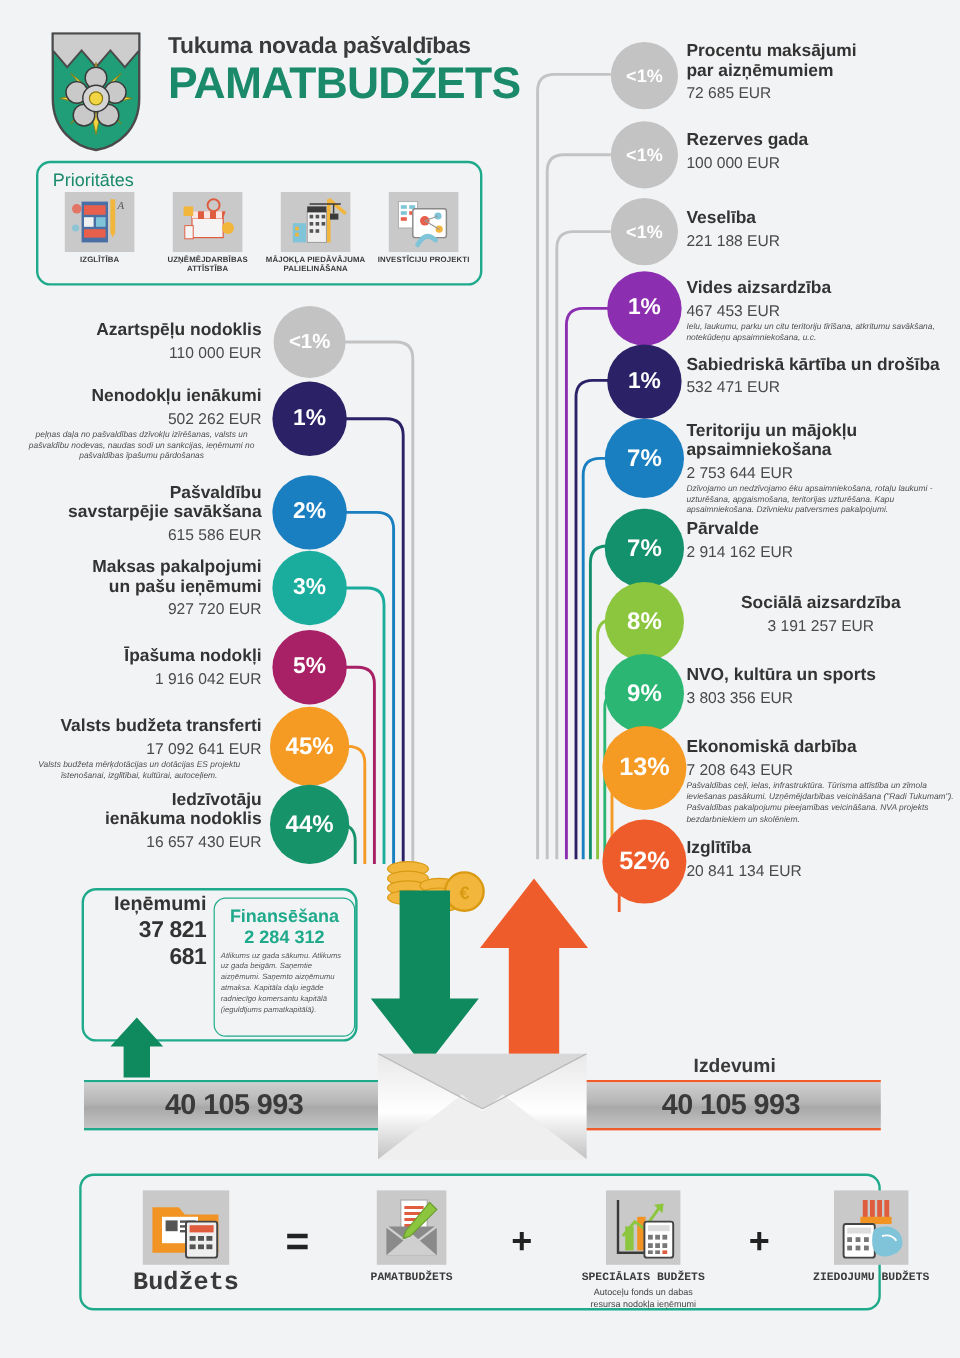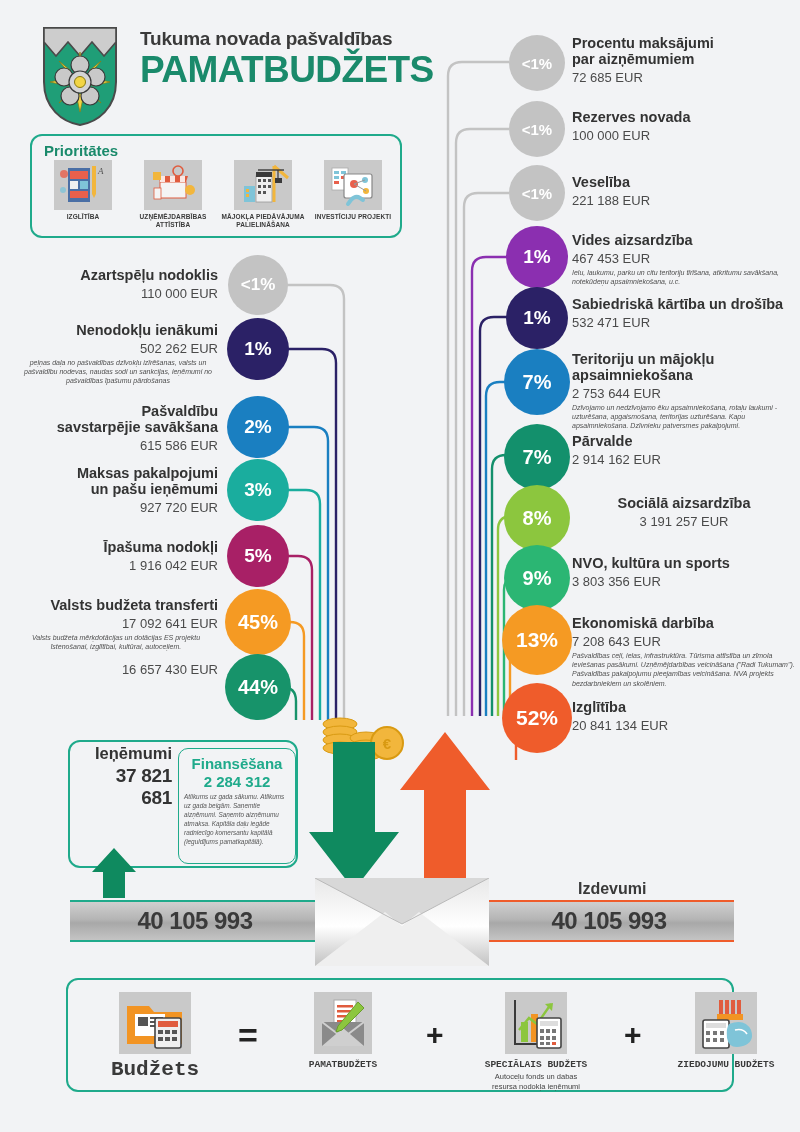--- a/index.html
+++ b/index.html
@@ -20,21 +20,21 @@
   .titles { margin-left: 18px; padding-top: 4px; text-align: left; }
   .title-top { font-size: 19px; font-weight: bold; color: #3a3a3a; letter-spacing: -0.2px; }
   .title-main { font-size: 37px; font-weight: bold; color: #1a8a6b; letter-spacing: -0.6px; line-height: 1.05; margin-top: 1px; }
   .title-sub { font-size: 22px; font-weight: bold; color: #3a3a3a; text-align: right; margin-top: 2px; }
 
   
   .priorities {
     position: absolute; left: 30px; top: 134px; width: 372px; height: 104px;
     border: 2px solid #1faa8b; border-radius: 12px; background: #f2f3f5;
   }
-  .prio-title { position: absolute; left: 12px; top: 6px; font-size: 15px; font-weight: bold; color: #1a8a6b; }
+  .prio-title { position: absolute; left: 12px; top: 6px; font-size: 15px; font-weight: normal; color: #1a8a6b; }
   .prio-items { position: absolute; left: 8px; top: 24px; width: 356px; display: flex; justify-content: space-between; }
   .prio-item { width: 86px; text-align: center; }
   .prio-icon { width: 58px; height: 50px; margin: 0 auto; background: #c9c9c9; position: relative; overflow: hidden; }
   .prio-label { font-size: 6.5px; font-weight: bold; color: #3a3a3a; margin-top: 3px; line-height: 1.25; letter-spacing: 0.1px; }
 
   
   .connectors { position: absolute; left: 0; top: 0; width: 800px; height: 1132px; pointer-events: none; }
 
   
   .bubble {
@@ -278,36 +278,38 @@
 
     <div class="bubble" style="left:225px; top:589px; width:66px; height:66px; background:#f59a23; font-size:20px;">45%</div>
     <div class="label" style="left:14px; top:598px; width:204px;">
       <div class="ttl">Valsts budžeta transferti</div>
       <div class="amt">17 092 641 EUR</div>
       <div class="desc" style="text-align:center;">Valsts budžeta mērķdotācijas un dotācijas ES projektu īstenošanai, izglītībai, kultūrai, autoceļiem.</div>
     </div>
 
     <div class="bubble" style="left:225px; top:654px; width:66px; height:66px; background:#17936a; font-size:20px;">44%</div>
     <div class="label" style="left:14px; top:660px; width:204px;">
+      <div class="ttl" style="white-space:pre-line;">Iedzīvotāju
+ienākuma nodoklis</div>
       <div class="amt">16 657 430 EUR</div>
     </div>
   </div>
 
   <div class="row-right">
 
     <div class="bubble" style="left:509px; top:35px; width:56px; height:56px; background:#c3c3c3; font-size:15px;">&lt;1%</div>
     <div class="label" style="left:572px; top:36px; width:222px;">
       <div class="ttl" style="white-space:pre-line;">Procentu maksājumi
 par aizņēmumiem</div>
       <div class="amt">72 685 EUR</div>
     </div>
 
     <div class="bubble" style="left:509px; top:101px; width:56px; height:56px; background:#c3c3c3; font-size:15px;">&lt;1%</div>
     <div class="label" style="left:572px; top:110px; width:222px;">
-      <div class="ttl">Rezerves novada</div>
+      <div class="ttl">Rezerves gada</div>
       <div class="amt">100 000 EUR</div>
     </div>
 
     <div class="bubble" style="left:509px; top:165px; width:56px; height:56px; background:#c3c3c3; font-size:15px;">&lt;1%</div>
     <div class="label" style="left:572px; top:175px; width:222px;">
       <div class="ttl">Veselība</div>
       <div class="amt">221 188 EUR</div>
     </div>
 
     <div class="bubble" style="left:506px; top:226px; width:62px; height:62px; background:#8b2fb0; font-size:19px;">1%</div>

